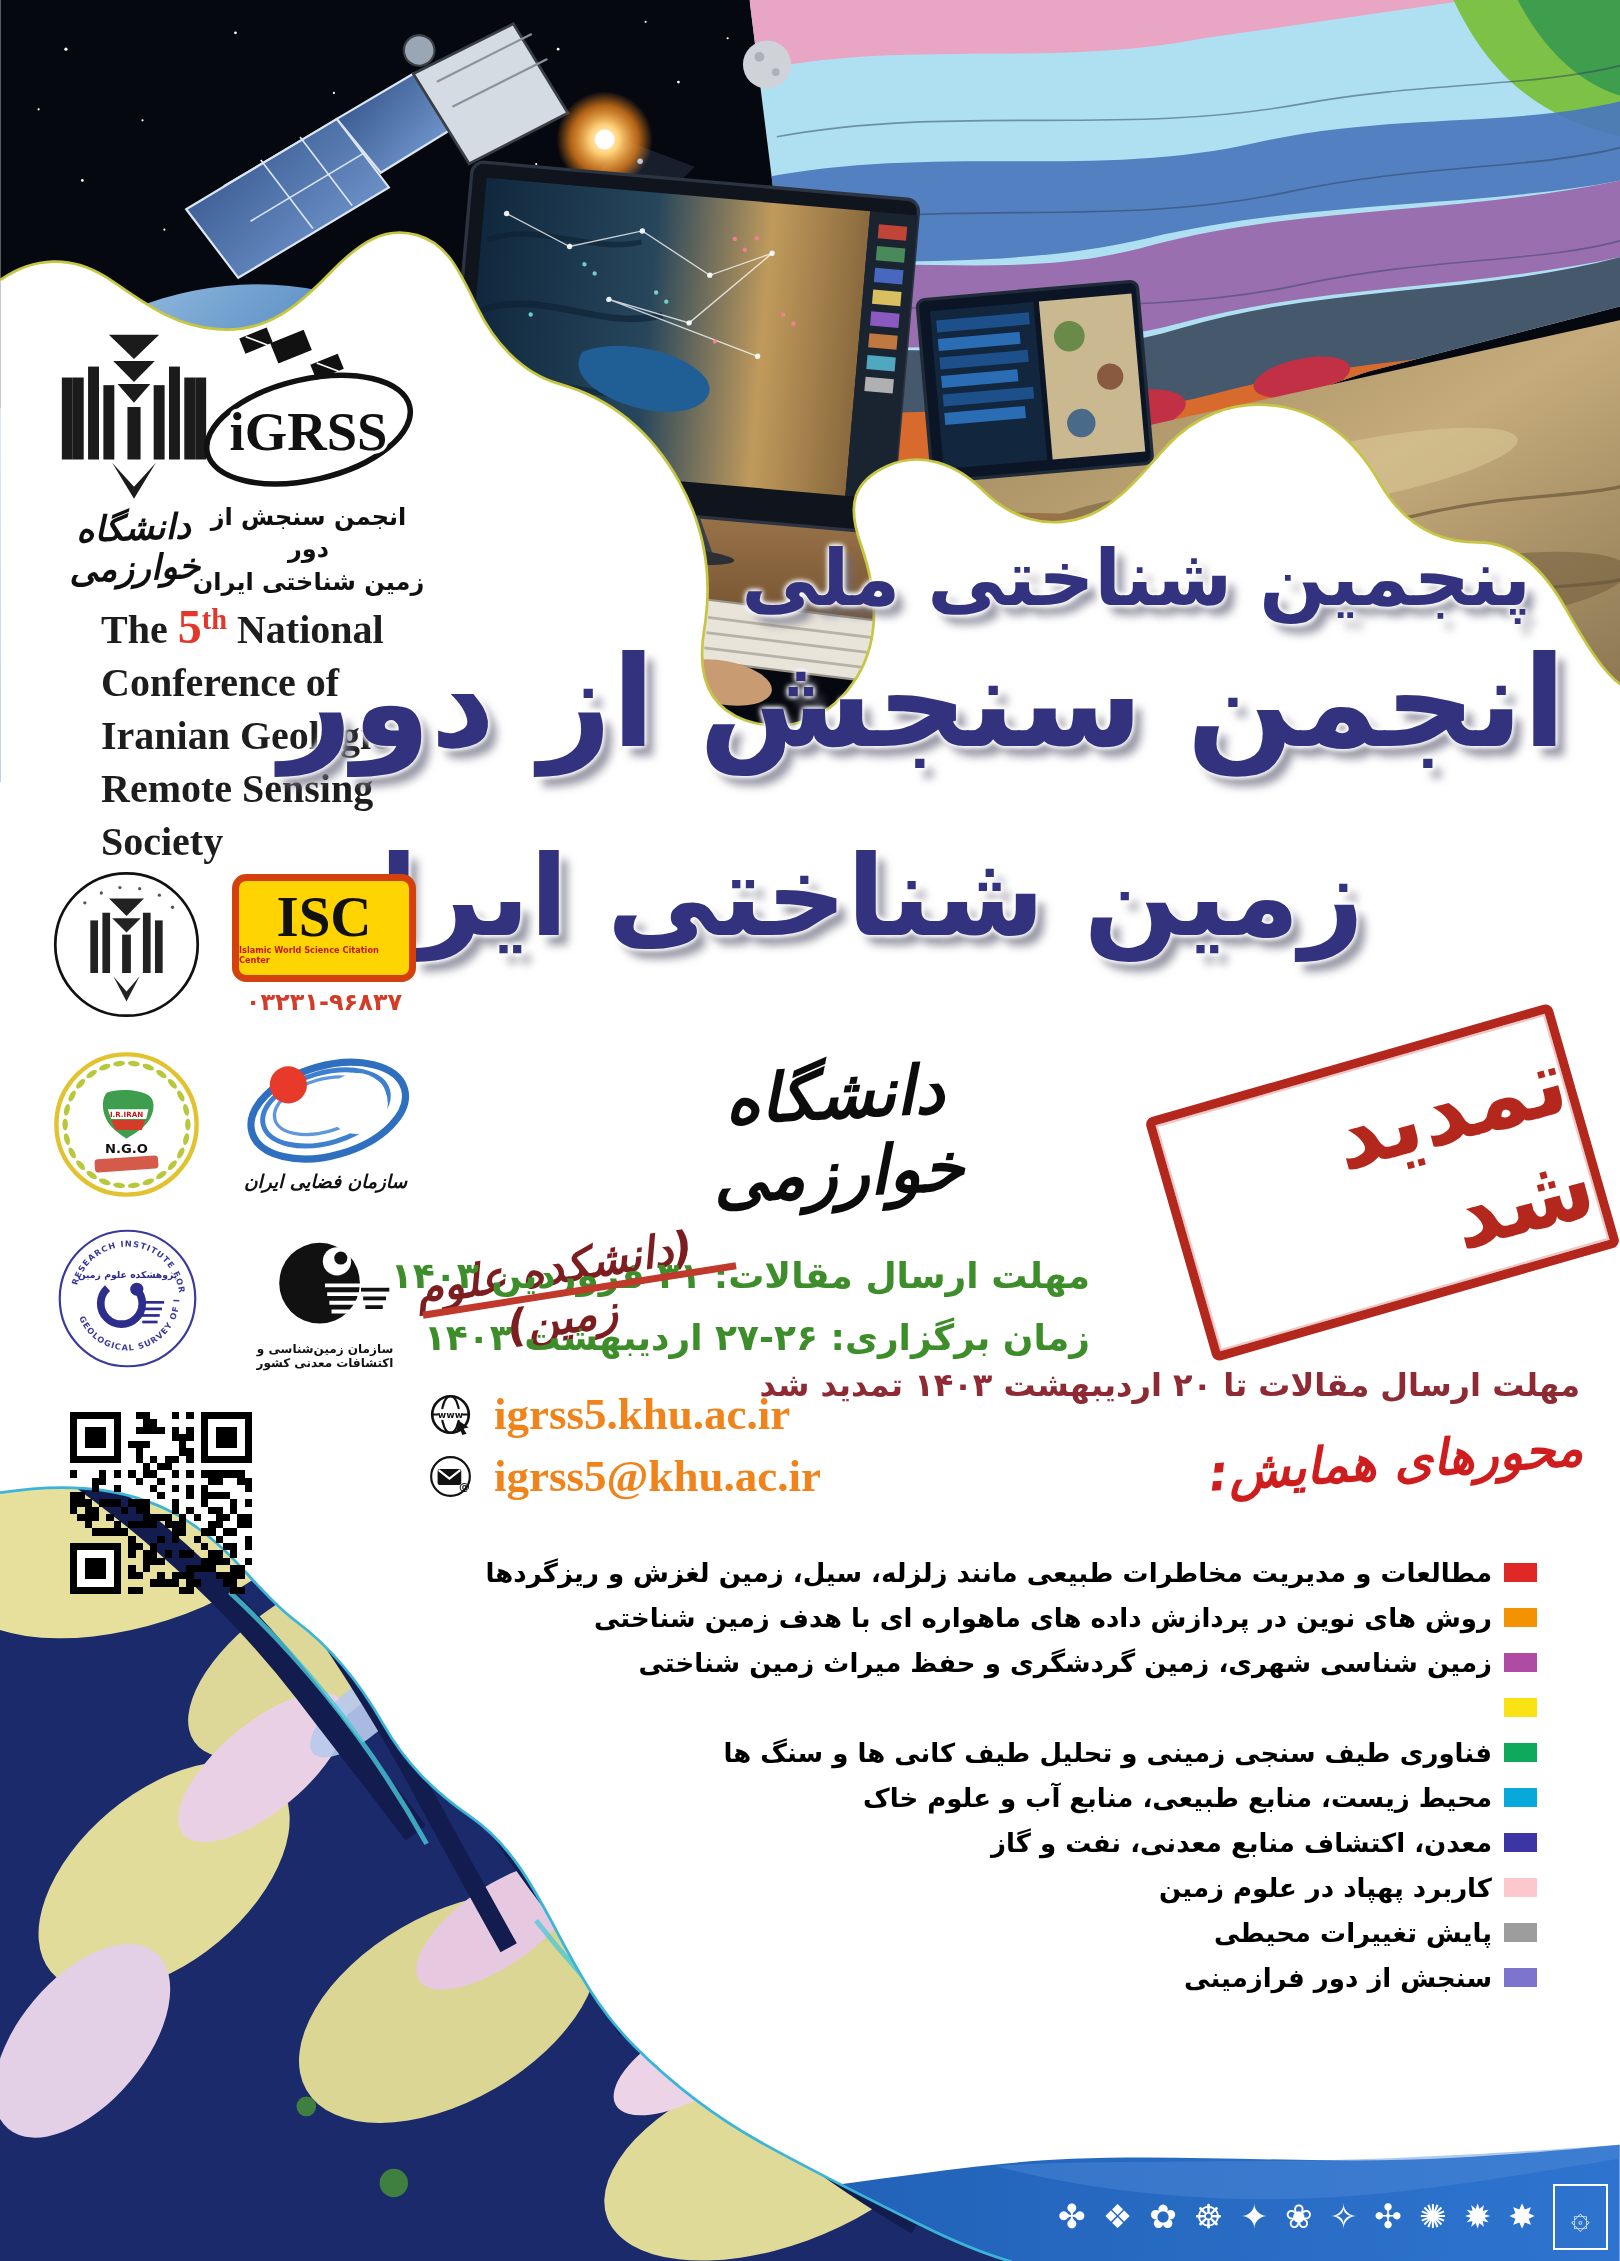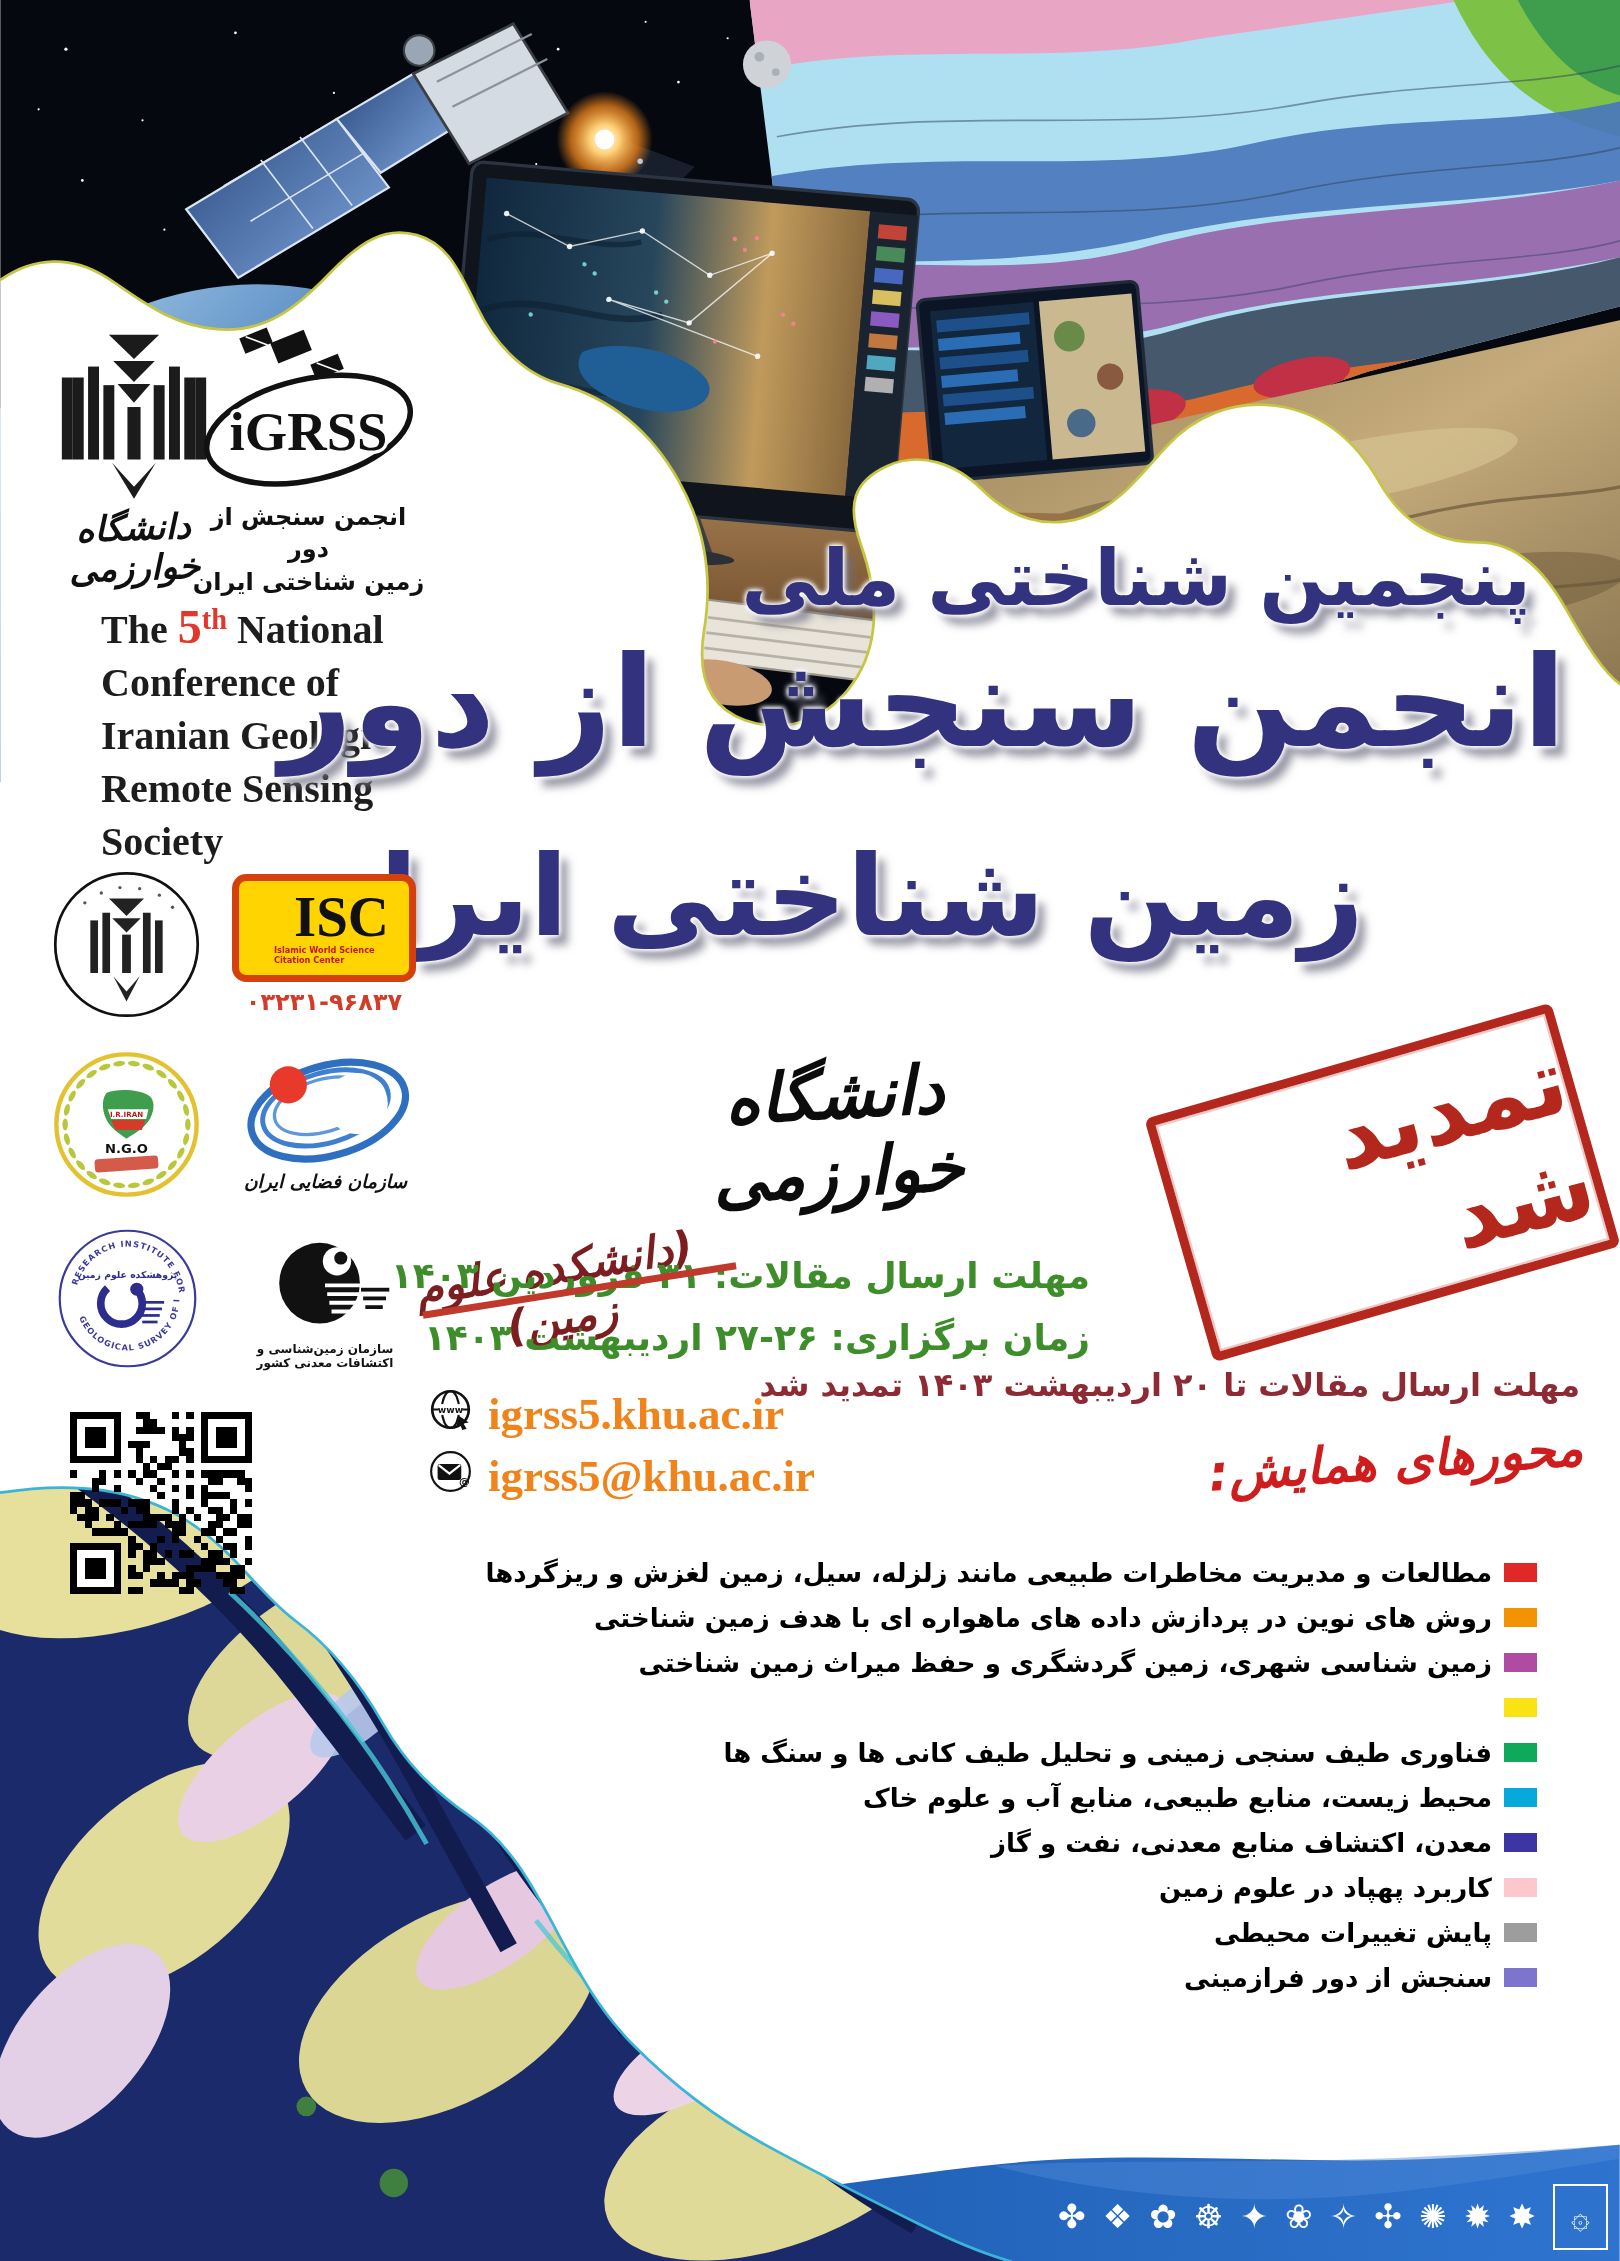--- a/index.html
+++ b/index.html
@@ -31,21 +31,21 @@
   
   .fa-title{position:absolute;direction:rtl;font-weight:bold;color:#32327f;white-space:nowrap;
     text-shadow:0 0 5.5px #fff,0 0 5.5px #fff,0 0 7.7px #fff,8.8px 9.8px 8.8px rgba(110,110,130,.7);}
   #fa-t1{right:90px;top:533px;font-size:78px;}
   #fa-t2{right:55px;top:629px;font-size:126px;}
   #fa-t3{right:257px;top:831px;font-size:112px;}
 
   
   .logo-cell{position:absolute;}
   #isc-box{width:184px;height:108px;background:#ffd400;border:7.7px solid #d4400e;border-radius:14.2px;
-    display:flex;flex-direction:column;align-items:center;justify-content:center;box-sizing:border-box;padding-left:35px;}
+    display:flex;flex-direction:column;align-items:center;justify-content:center;box-sizing:border-box;}
   #isc-acronym{font-family:"Liberation Serif",serif;font-weight:bold;font-size:57px;line-height:.9;color:#111;}
   #isc-subtitle{font-size:8.2px;font-weight:bold;color:#c01818;margin-top:3.3px;}
   #isc-code{width:184px;text-align:center;font-size:24px;font-weight:bold;color:#d43c2a;margin-top:5.5px;}
   .logo-caption-fa{direction:rtl;text-align:center;font-weight:bold;color:#111;}
 
   
   #venue-univ{left:645px;top:1056px;width:383px;text-align:center;font-size:67px;font-weight:bold;
     font-style:italic;color:#0c0c0c;direction:rtl;transform:rotate(-3deg);}
   #venue-fac{left:405px;top:1242px;width:306px;text-align:center;font-size:44px;font-weight:bold;
     font-style:italic;color:#7c1d20;direction:rtl;transform:rotate(-9deg);}
@@ -60,21 +60,21 @@
   
   #stamp{left:1171px;top:1056px;width:405px;height:235px;transform:rotate(-16deg);
     border:9.8px solid #b4271d;border-radius:7.7px;display:flex;align-items:center;justify-content:center;
     box-shadow:inset 0 0 0 2.2px rgba(180,39,29,.25);}
   #stamp-text{font-size:92px;font-weight:bold;color:#b4271d;direction:rtl;transform:rotate(1deg);}
 
   #extended-note{right:41px;top:1366px;position:absolute;direction:rtl;font-size:32px;font-weight:bold;
     color:#8d2a33;white-space:nowrap;}
 
   
-  .contact-row{position:absolute;left:429px;display:flex;gap:16px;}
+  .contact-row{position:absolute;left:429px;display:flex;align-items:center;gap:22px;}
   #site-row{top:1388px;}
   #mail-row{top:1450px;}
   .contact-text{font-family:"Liberation Serif",serif;font-weight:bold;font-size:45px;color:#f0831a;}
   .contact-icon{width:43px;height:43px;}
 
   
   #qr{left:70px;top:1412px;}
 
   
   #topics-heading{right:38px;top:1432px;position:absolute;direction:rtl;font-size:50px;font-weight:bold;

